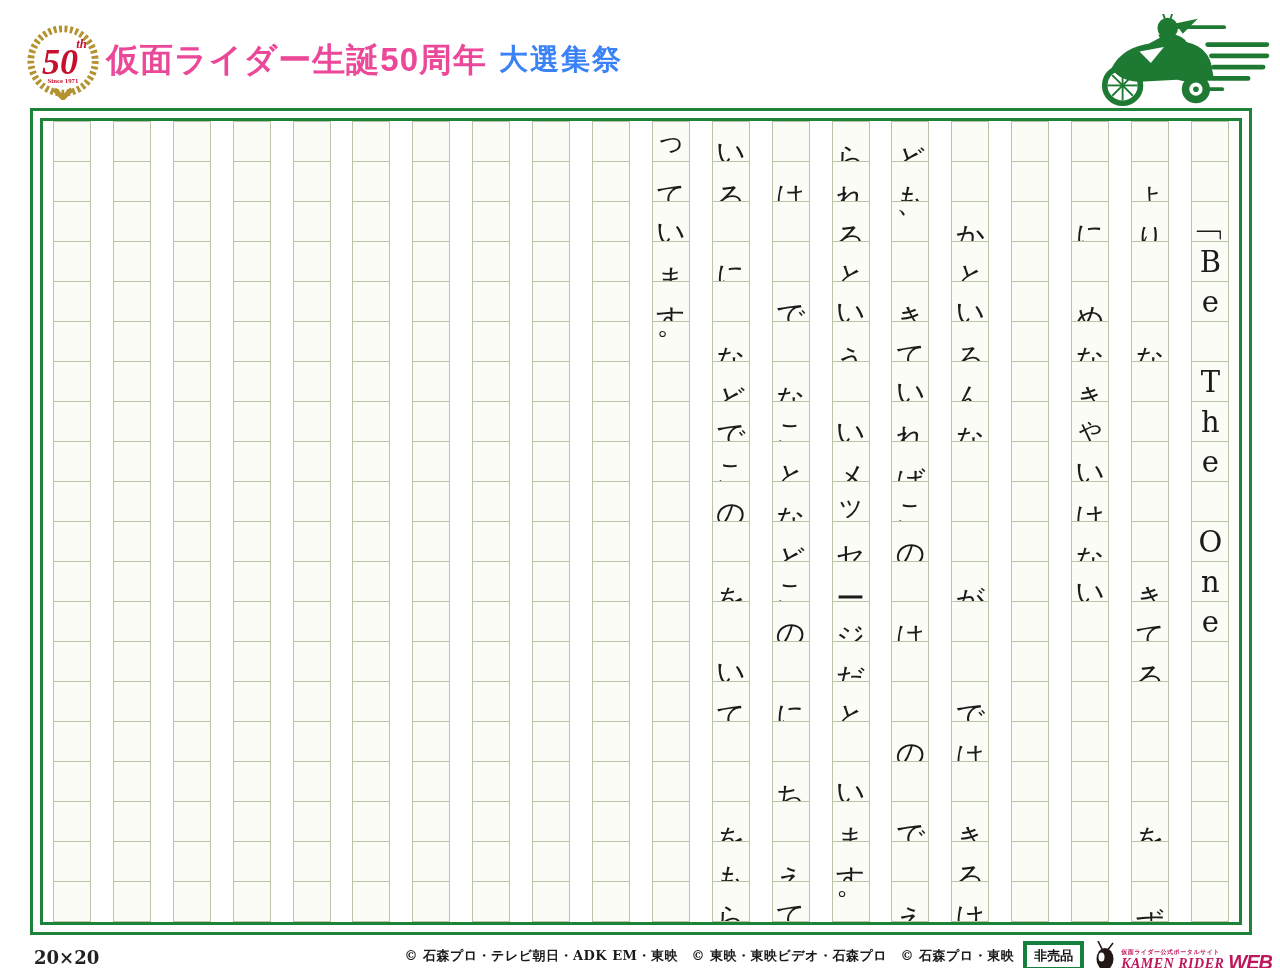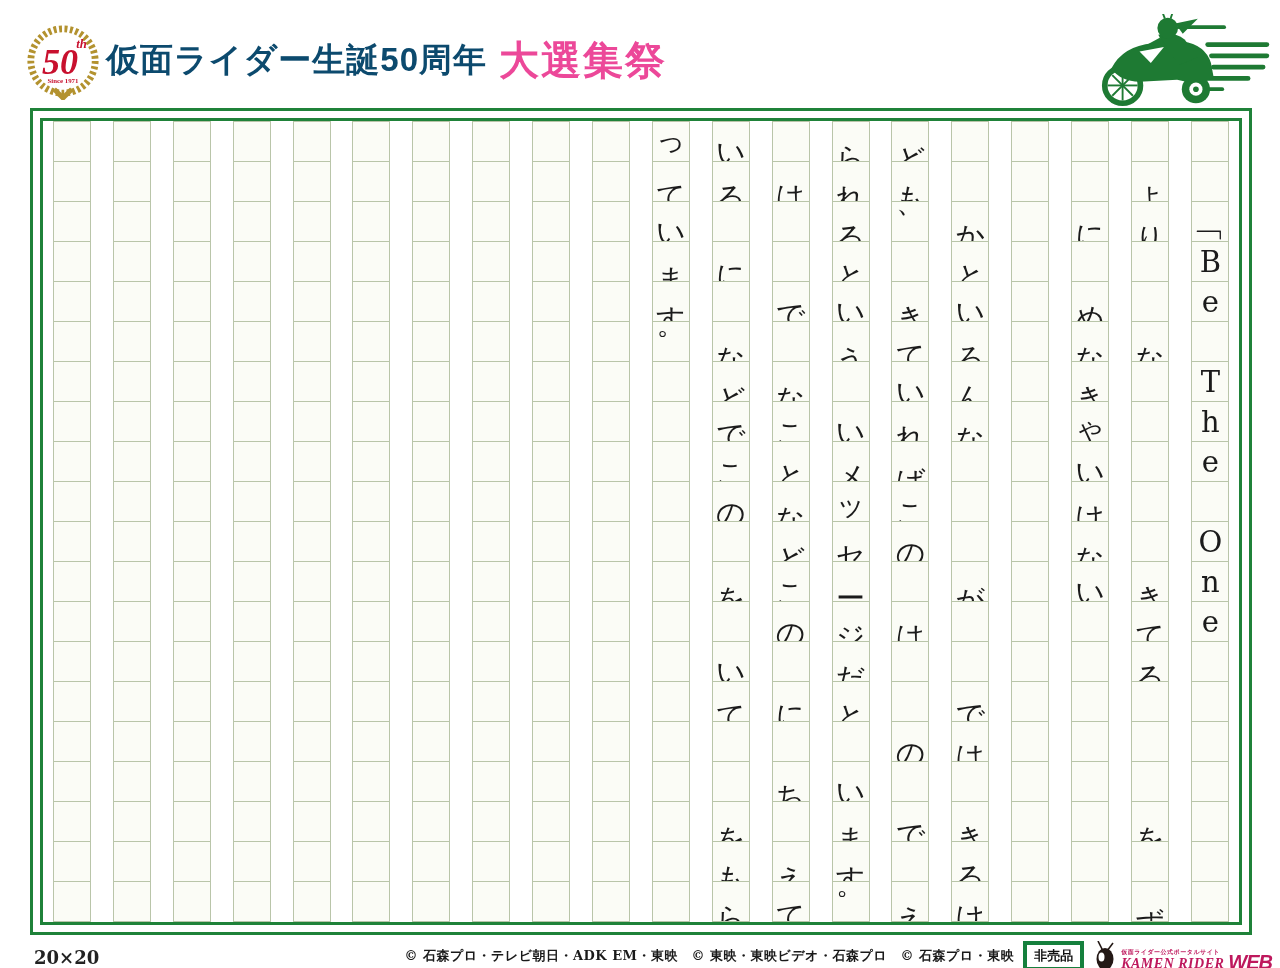--- a/index.html
+++ b/index.html
@@ -5,23 +5,23 @@
   * { margin: 0; padding: 0; box-sizing: border-box; }
   html, body { width: 1280px; height: 968px; background: #ffffff; overflow: hidden; }
   .page { position: relative; width: 1280px; height: 704px; background: #fff;
           font-family: "DejaVu Serif", serif; margin-top: 12px; }
 
   
   .header { position: absolute; left: 0; top: 0; width: 1280px; height: 96px; }
   .badge { position: absolute; left: 24px; top: 8px; width: 78px; height: 80px; }
   .title { position: absolute; left: 106px; top: 0; height: 96px; display: flex; align-items: center; }
   .title-main { font-family: "Liberation Sans", sans-serif; font-weight: 900;
-                font-size: 33px; color: #0c4a6e; letter-spacing: 1px; }
+                font-size: 33px; color: #ec4899; letter-spacing: 1px; }
   .title-accent { font-family: Liberation Mono, monospace; font-weight: 900;
-                  font-size: 40px; color: #ec4899; margin-left: 12px; letter-spacing: 2px; }
+                  font-size: 29px; color: #3b82f6; margin-left: 12px; letter-spacing: 2px; }
   .bike { position: absolute; right: 6px; top: 2px; width: 190px; height: 94px; }
 
   
   .paper { position: absolute; left: 30px; top: 96px; width: 1222px; height: 827px;
            border: 3px solid #1f8239; background: #fff; }
   .paper-inner { position: absolute; left: 7px; top: 7px; right: 7px; bottom: 7px;
                  border: 3px solid #1f8239; }
   .grid { position: absolute; left: 0; top: 0; right: 0; bottom: 0;
           display: flex; flex-direction: row-reverse; justify-content: space-between;
           padding: 0 10px; }

